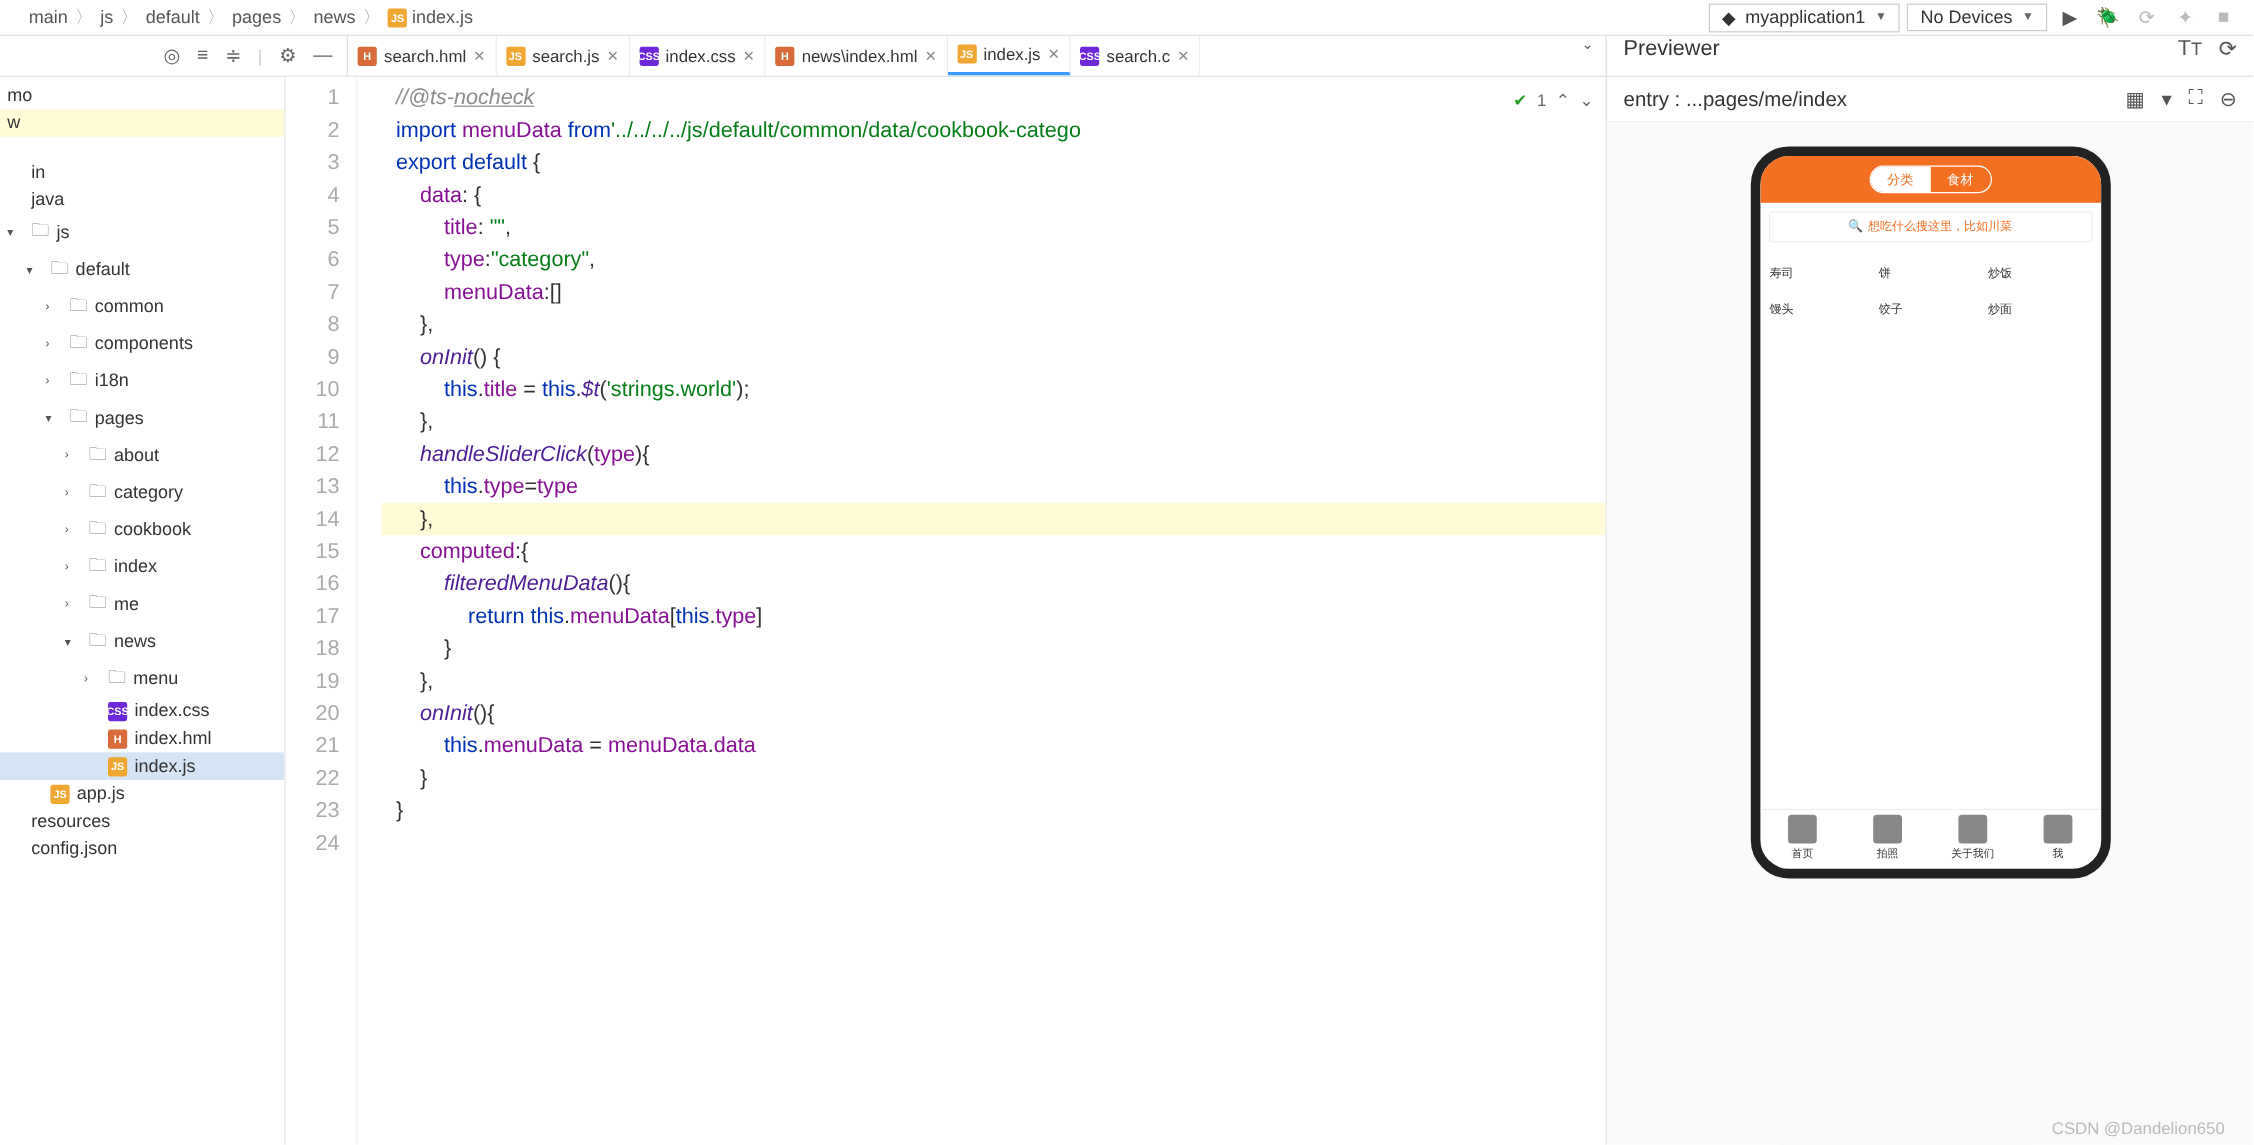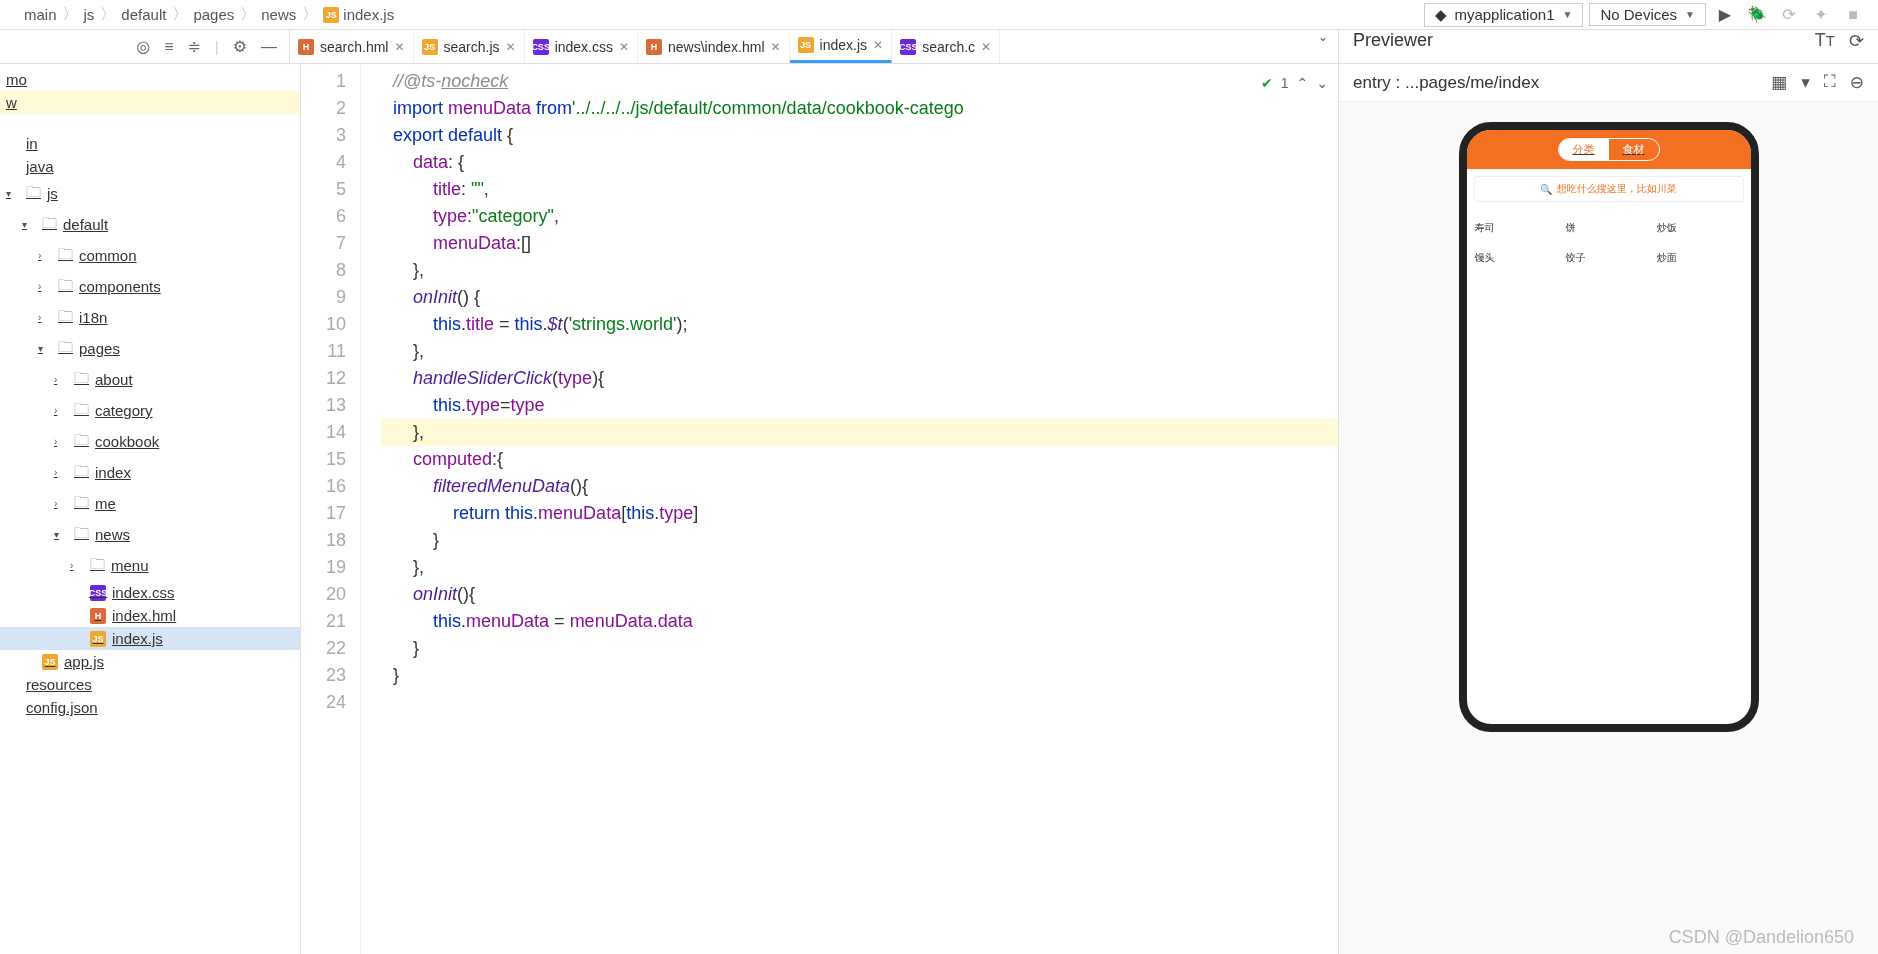--- a/index.html
+++ b/index.html
@@ -26,21 +26,21 @@
 .ico-js { background: #f0a732; }
 .ico-css { background: #6d28d9; }
 .ico-hml { background: #d96b3a; }
 .tab .close { color: #888; font-size: 12px; }
 .tab-drop { padding: 0 10px; font-size: 12px; color: #555; cursor: pointer; }
 .previewer-title { width: 540px; display: flex; align-items: flex-start; justify-content: space-between; padding: 0 14px; border-left: 1px solid #e0e0e0; font-size: 18px; }
 .previewer-title .icons { display: flex; gap: 14px; color: #555; font-size: 18px; }
 
 
 .body-row { display: flex; height: calc(100% - 64px); position: relative; }
-.project-tree { width: 301px; border-right: 1px solid #e0e0e0; overflow: auto; padding: 4px 0; font-size: 15px; text-decoration: underline; }
+.project-tree { width: 238px; border-right: 1px solid #e0e0e0; overflow: auto; padding: 4px 0; font-size: 15px; }
 .pt-item { display: flex; align-items: center; gap: 6px; padding: 3px 4px; cursor: pointer; }
 .pt-item.selected { background: #d5e5f6; }
 .pt-item.highlighted { background: #fffbd6; }
 .pt-indent-0 { padding-left: 6px; }
 .pt-indent-1 { padding-left: 22px; }
 .pt-indent-2 { padding-left: 38px; }
 .pt-indent-3 { padding-left: 54px; }
 .pt-indent-4 { padding-left: 70px; }
 .pt-chev { width: 14px; color: #555; font-size: 10px; }
 .pt-ico-folder { color: #888; }
@@ -62,34 +62,34 @@
 
 .editor .topright { position: absolute; top: 6px; right: 10px; display: flex; gap: 8px; align-items: center; font-size: 14px; color: #666; }
 .editor .topright .check { color: #2a9d2a; }
 
 .preview-pane { width: 540px; border-left: 1px solid #e0e0e0; display: flex; flex-direction: column; }
 .preview-head { display: flex; align-items: center; justify-content: space-between; padding: 8px 14px; font-size: 17px; border-bottom: 1px solid #eee; }
 .preview-head .icons { display: flex; gap: 14px; color: #555; }
 .device-wrap { flex: 1; display: flex; align-items: flex-start; justify-content: center; padding-top: 20px; background: #fafafa; }
 .device { width: 300px; height: 610px; border: 8px solid #222; border-radius: 32px; background: #fff; overflow: hidden; display: flex; flex-direction: column; }
 .app-top { background: #f36f21; padding: 8px 0; display: flex; justify-content: center; }
-.pill-wrap { display: flex; border: 1px solid #fff; border-radius: 14px; overflow: hidden; font-size: 11px; text-decoration: underline; }
+.pill-wrap { display: flex; border: 1px solid #fff; border-radius: 14px; overflow: hidden; font-size: 11px; }
 .pill { padding: 3px 14px; color: #fff; }
 .pill.active { background: #fff; color: #f36f21; }
 .app-search { margin: 7px; border: 1px solid #eee; border-radius: 3px; padding: 5px 8px; font-size: 10px; color: #f36f21; display: flex; align-items: center; justify-content: center; gap: 4px; }
 .app-body { flex: 1; display: flex; }
 .app-side { width: 64px; background: #fff; border-right: 1px solid #f0f0f0; }
 .app-side div { padding: 7px 6px; font-size: 10px; font-weight: bold; }
 .app-grid { flex: 1; display: flex; flex-wrap: wrap; align-content: flex-start; padding: 4px; }
 .app-grid div { width: 33%; padding: 8px 4px; font-size: 10px; text-align: left; }
 .app-bottom { display: flex; border-top: 1px solid #eee; }
 .app-bottom .nav { flex: 1; display: flex; flex-direction: column; align-items: center; padding: 4px 0 6px; font-size: 9px; }
 .app-bottom .nav .nb-ico { width: 24px; height: 24px; background: #888; border-radius: 3px; margin-bottom: 2px; }
 
-.watermark { position: absolute; right: 24px; bottom: 6px; color: #bbb; font-size: 18px; z-index: 5; }
+.watermark { position: absolute; right: 24px; bottom: 6px; color: #bbb; font-size: 14px; z-index: 5; }
 </style>
 </head>
 <body>
 
 <div class="top-row">
   <div class="breadcrumbs">
     <span>main</span>
       <span class="sep">〉</span>
     <span>js</span>
       <span class="sep">〉</span>
@@ -373,18 +373,36 @@
         <div class="app-body">
           <div class="app-grid" id="appgrid">
               <div>寿司</div>
               <div>饼</div>
               <div>炒饭</div>
               <div>馒头</div>
               <div>饺子</div>
               <div>炒面</div>
             </div>
         </div>
+        <div class="app-bottom" id="appnav">
+            <div class="nav">
+              <div class="nb-ico"></div>
+              <span>首页</span>
+            </div>
+            <div class="nav">
+              <div class="nb-ico"></div>
+              <span>拍照</span>
+            </div>
+            <div class="nav">
+              <div class="nb-ico"></div>
+              <span>关于我们</span>
+            </div>
+            <div class="nav">
+              <div class="nb-ico"></div>
+              <span>我</span>
+            </div>
+          </div>
       </div>
     </div>
   </div>
 
   <div class="watermark">CSDN @Dandelion650</div>
 </div>
 
 </body></html>

